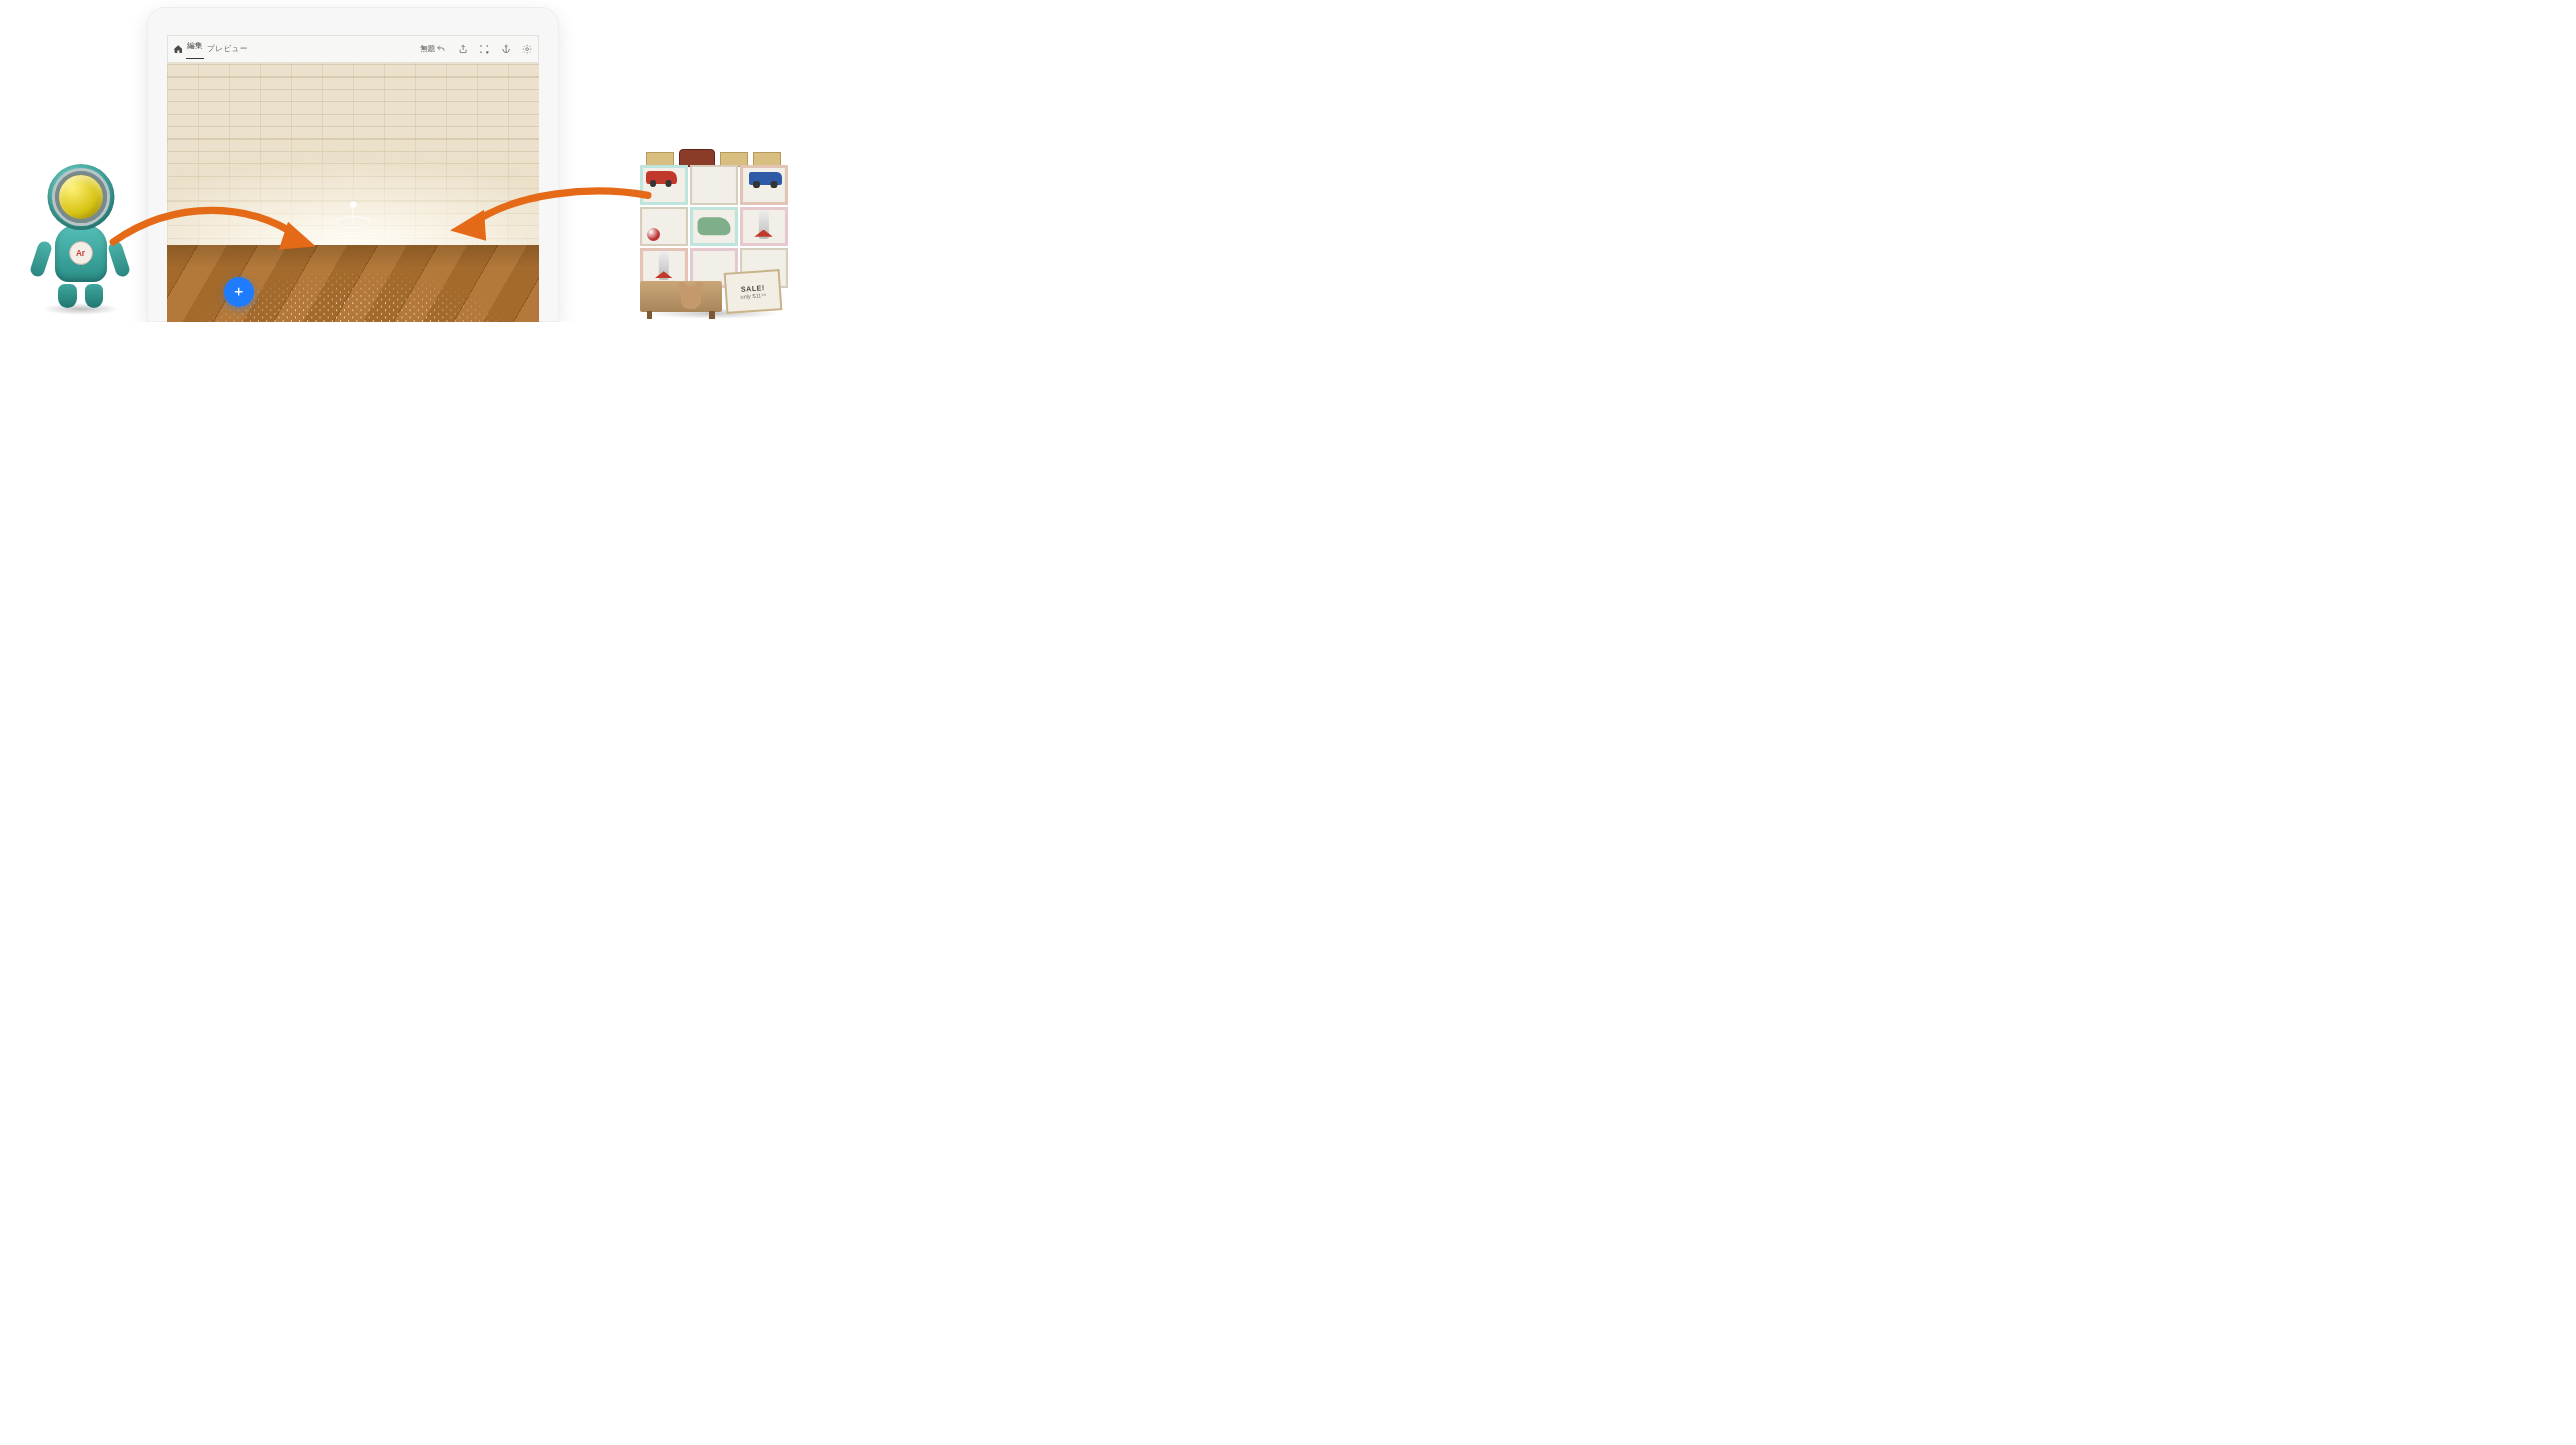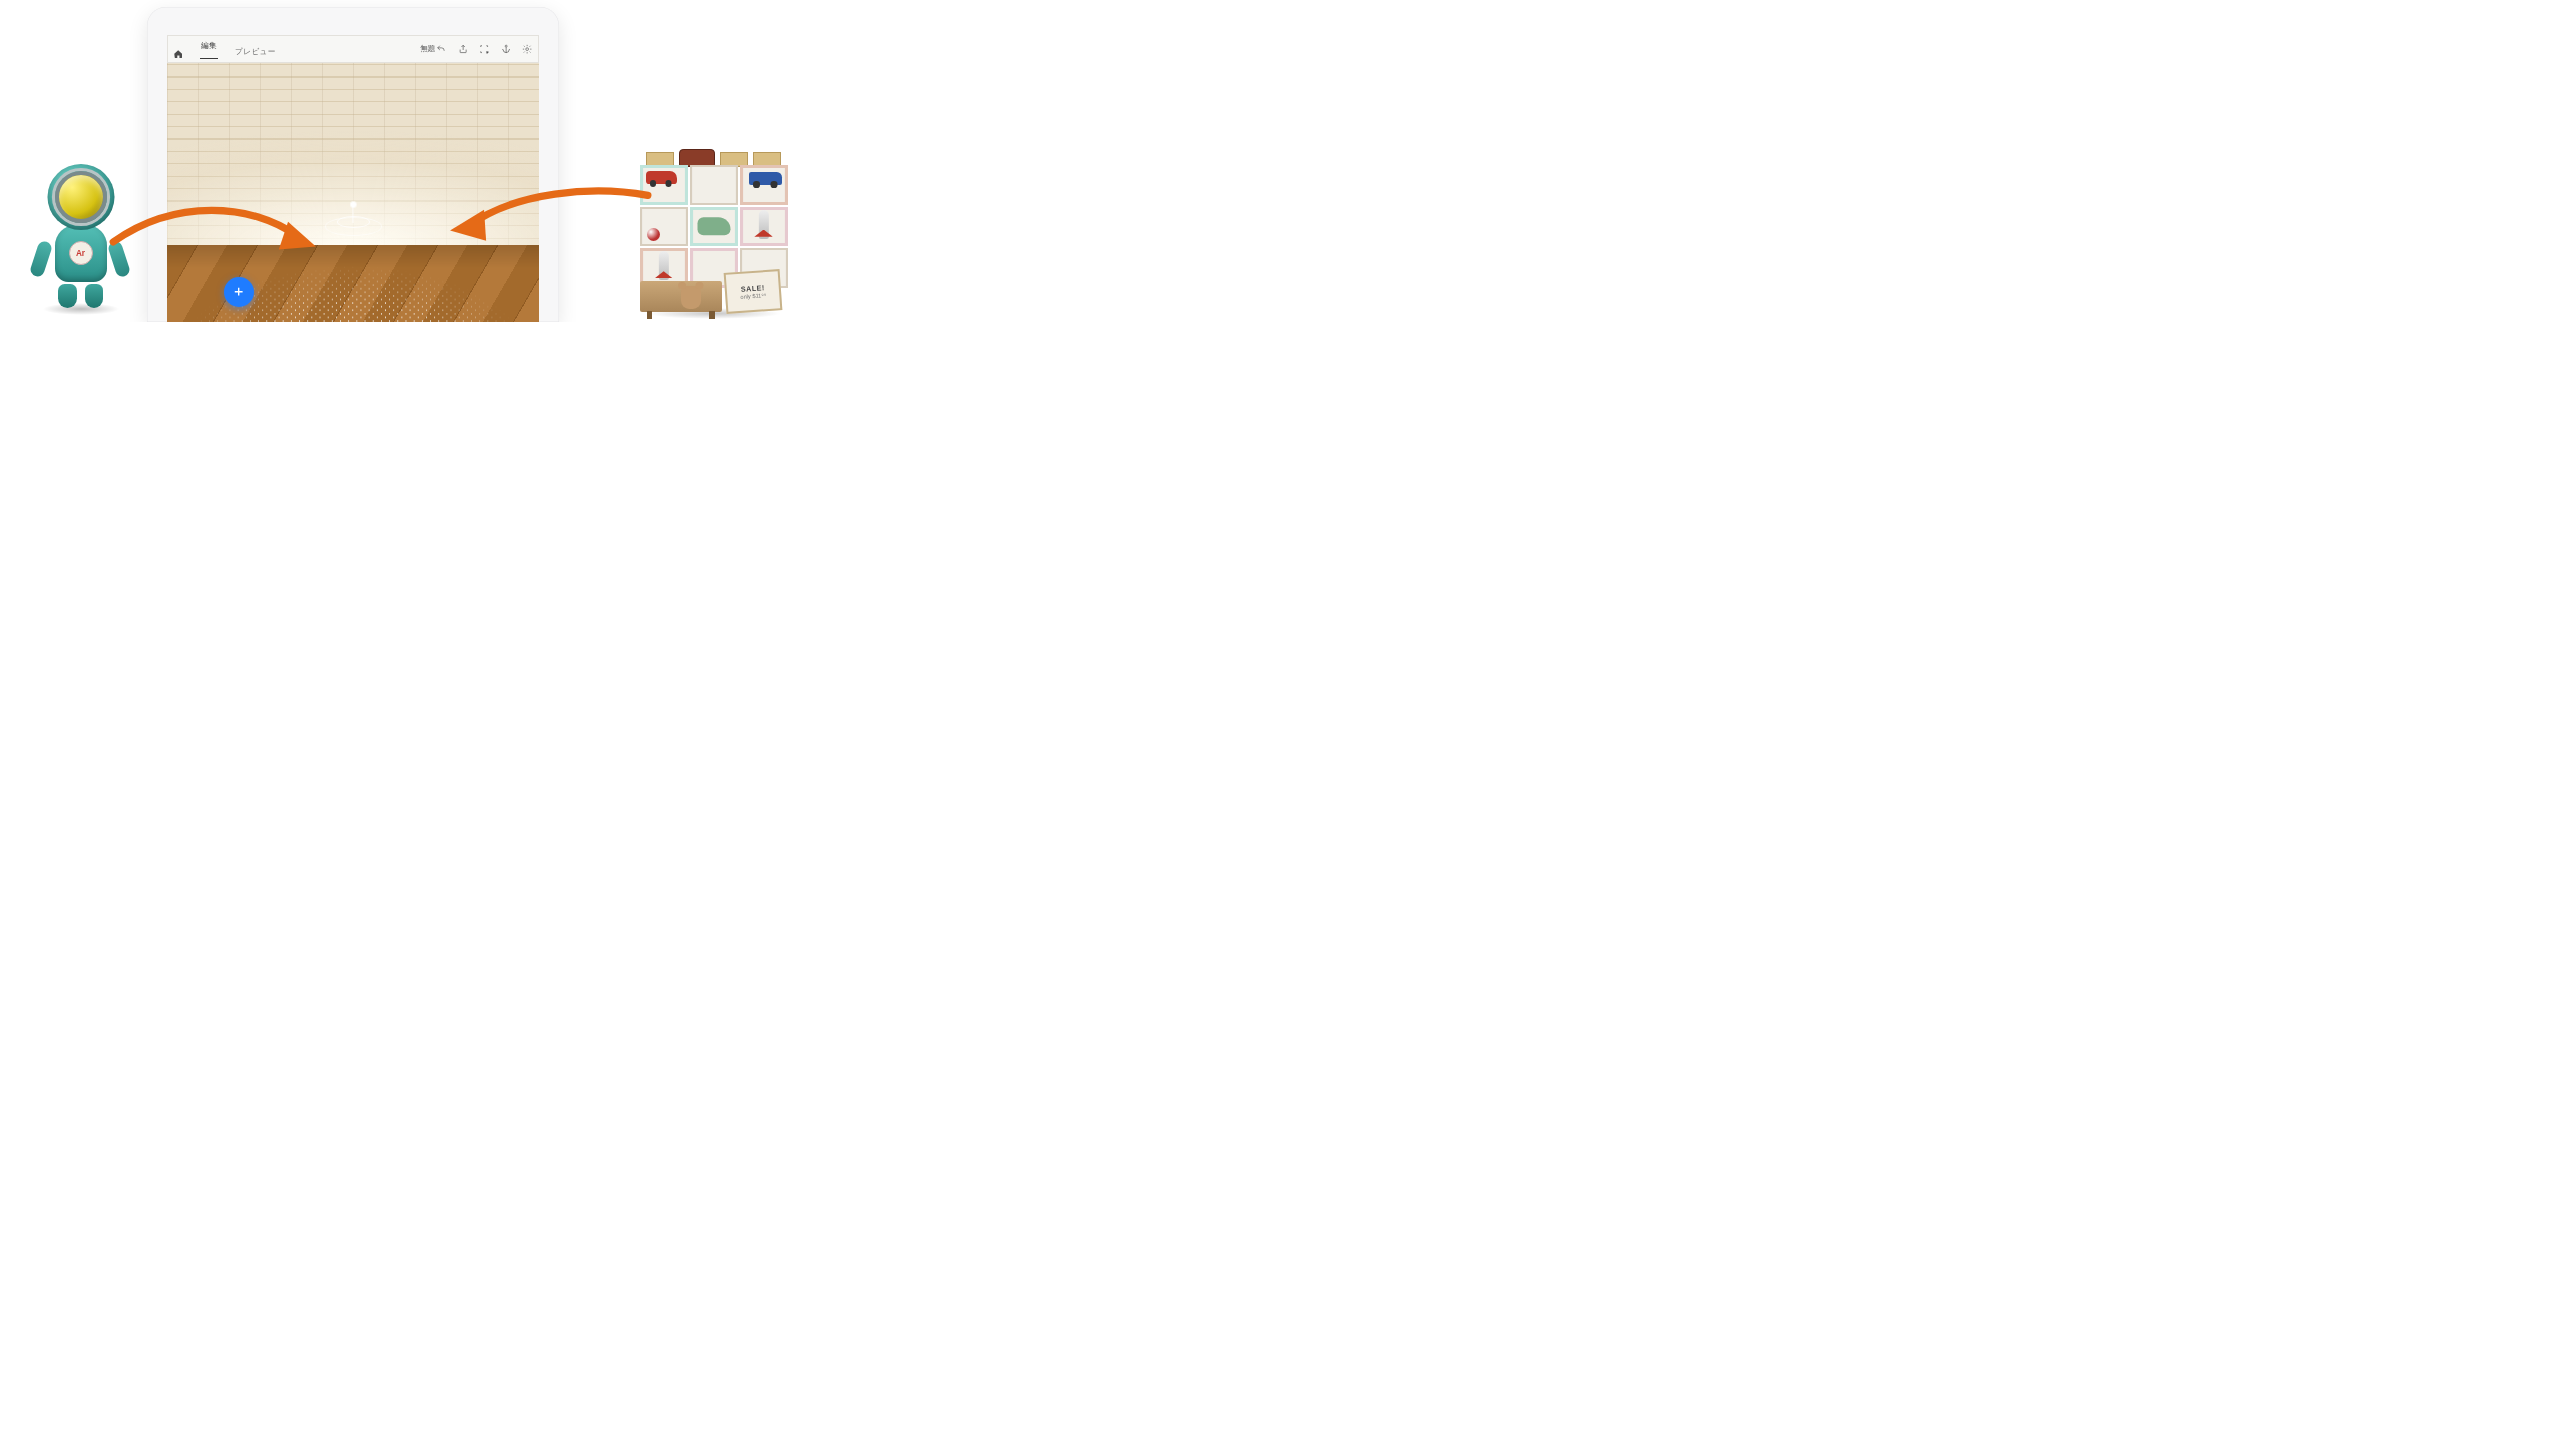--- a/index.html
+++ b/index.html
@@ -38,21 +38,21 @@
   .appbar {
     height: 28px;
     background: #f7f7f5;
     border: 0.5px solid #e3e1dc;
     display: flex;
     align-items: center;
     padding: 0 5.2px;
     font-size: 7.7px;
     color: #4b4b4b;
   }
-  .appbar-left { display: flex; align-items: flex-end; gap: 16px; }
+  .appbar-left { display: flex; align-items: center; gap: 2px; }
   .appbar-center { flex: 1; text-align: right; color: #4b4b4b; }
   .appbar-right { display: flex; align-items: center; gap: 10.3px; }
   .icon-btn { width: 11.3px; height: 11.3px; display: inline-flex; align-items: center; justify-content: center; cursor: pointer; color: #4b4b4b; }
   .icon-btn svg { width: 10.3px; height: 10.3px; stroke: #4b4b4b; fill: none; stroke-width: 1.5; }
   .tab-link { cursor: pointer; padding: 2.1px 1px; color:#6b6b6b; font-size:7.7px; letter-spacing: 0.3px; }
   .tab-link.active { color: #393939; border-bottom: 1px solid #393939; padding-bottom: 7.2px; }
 
   
   .viewport {
     flex: 1;

